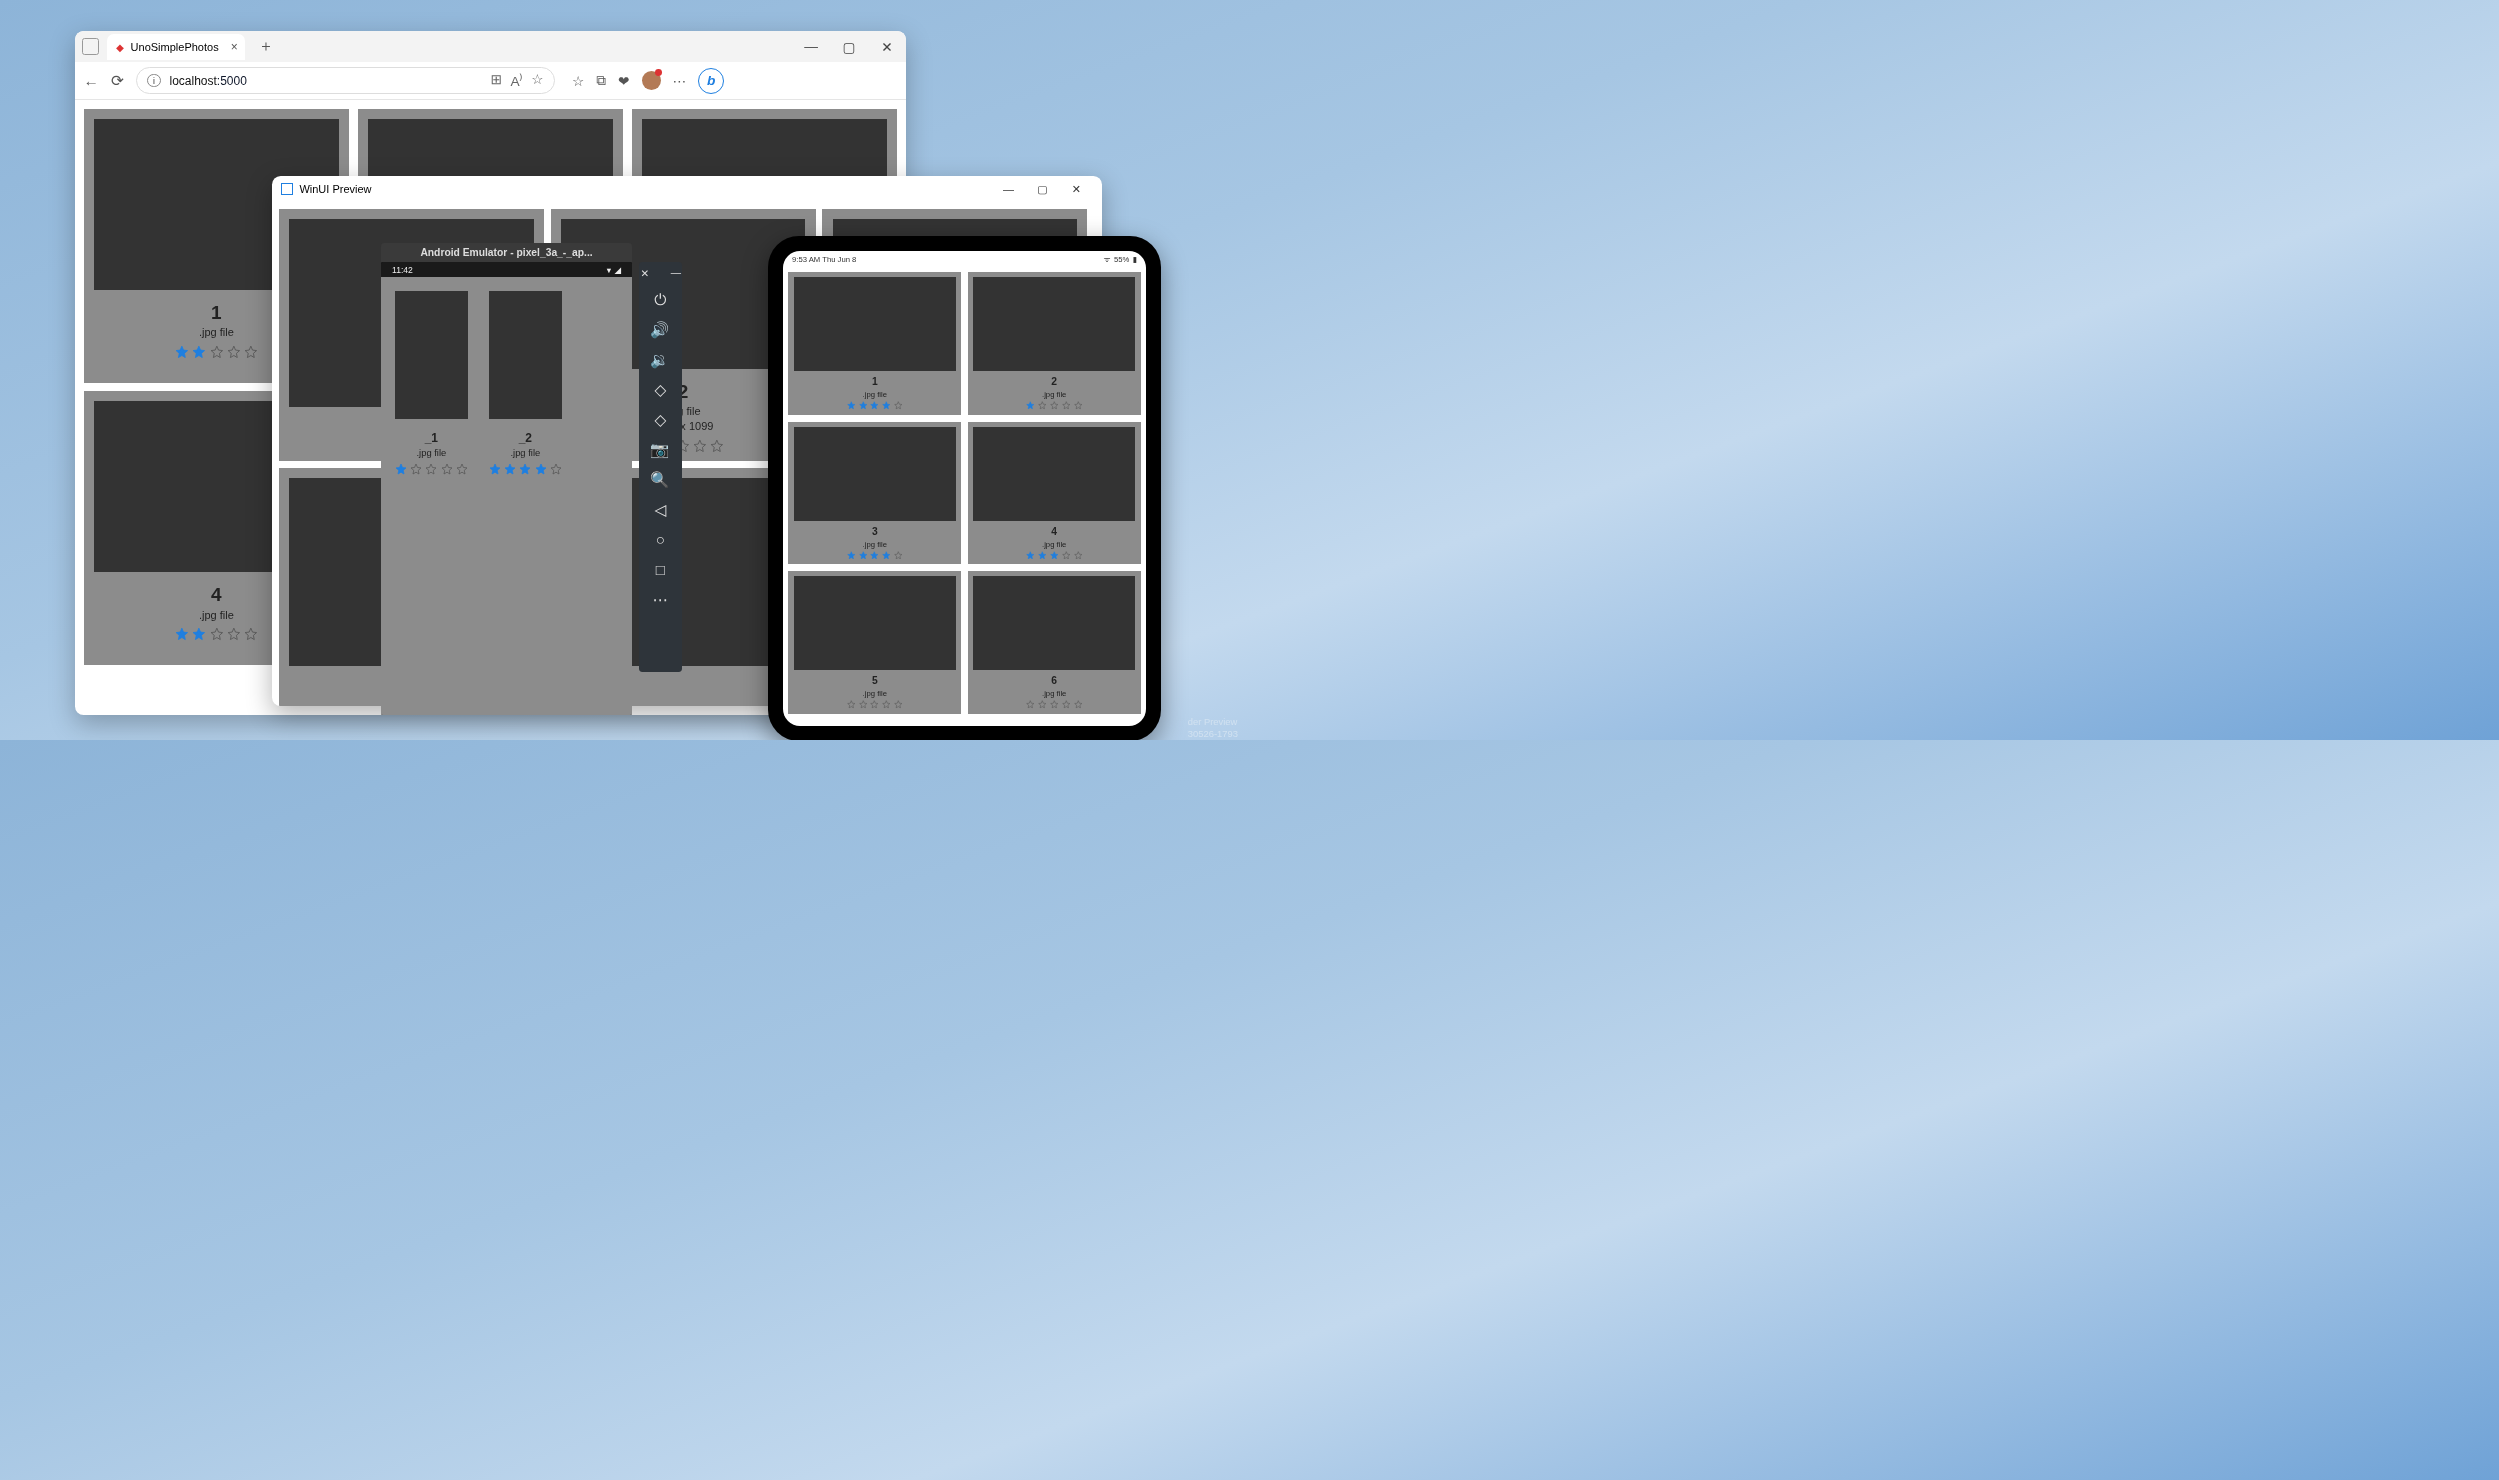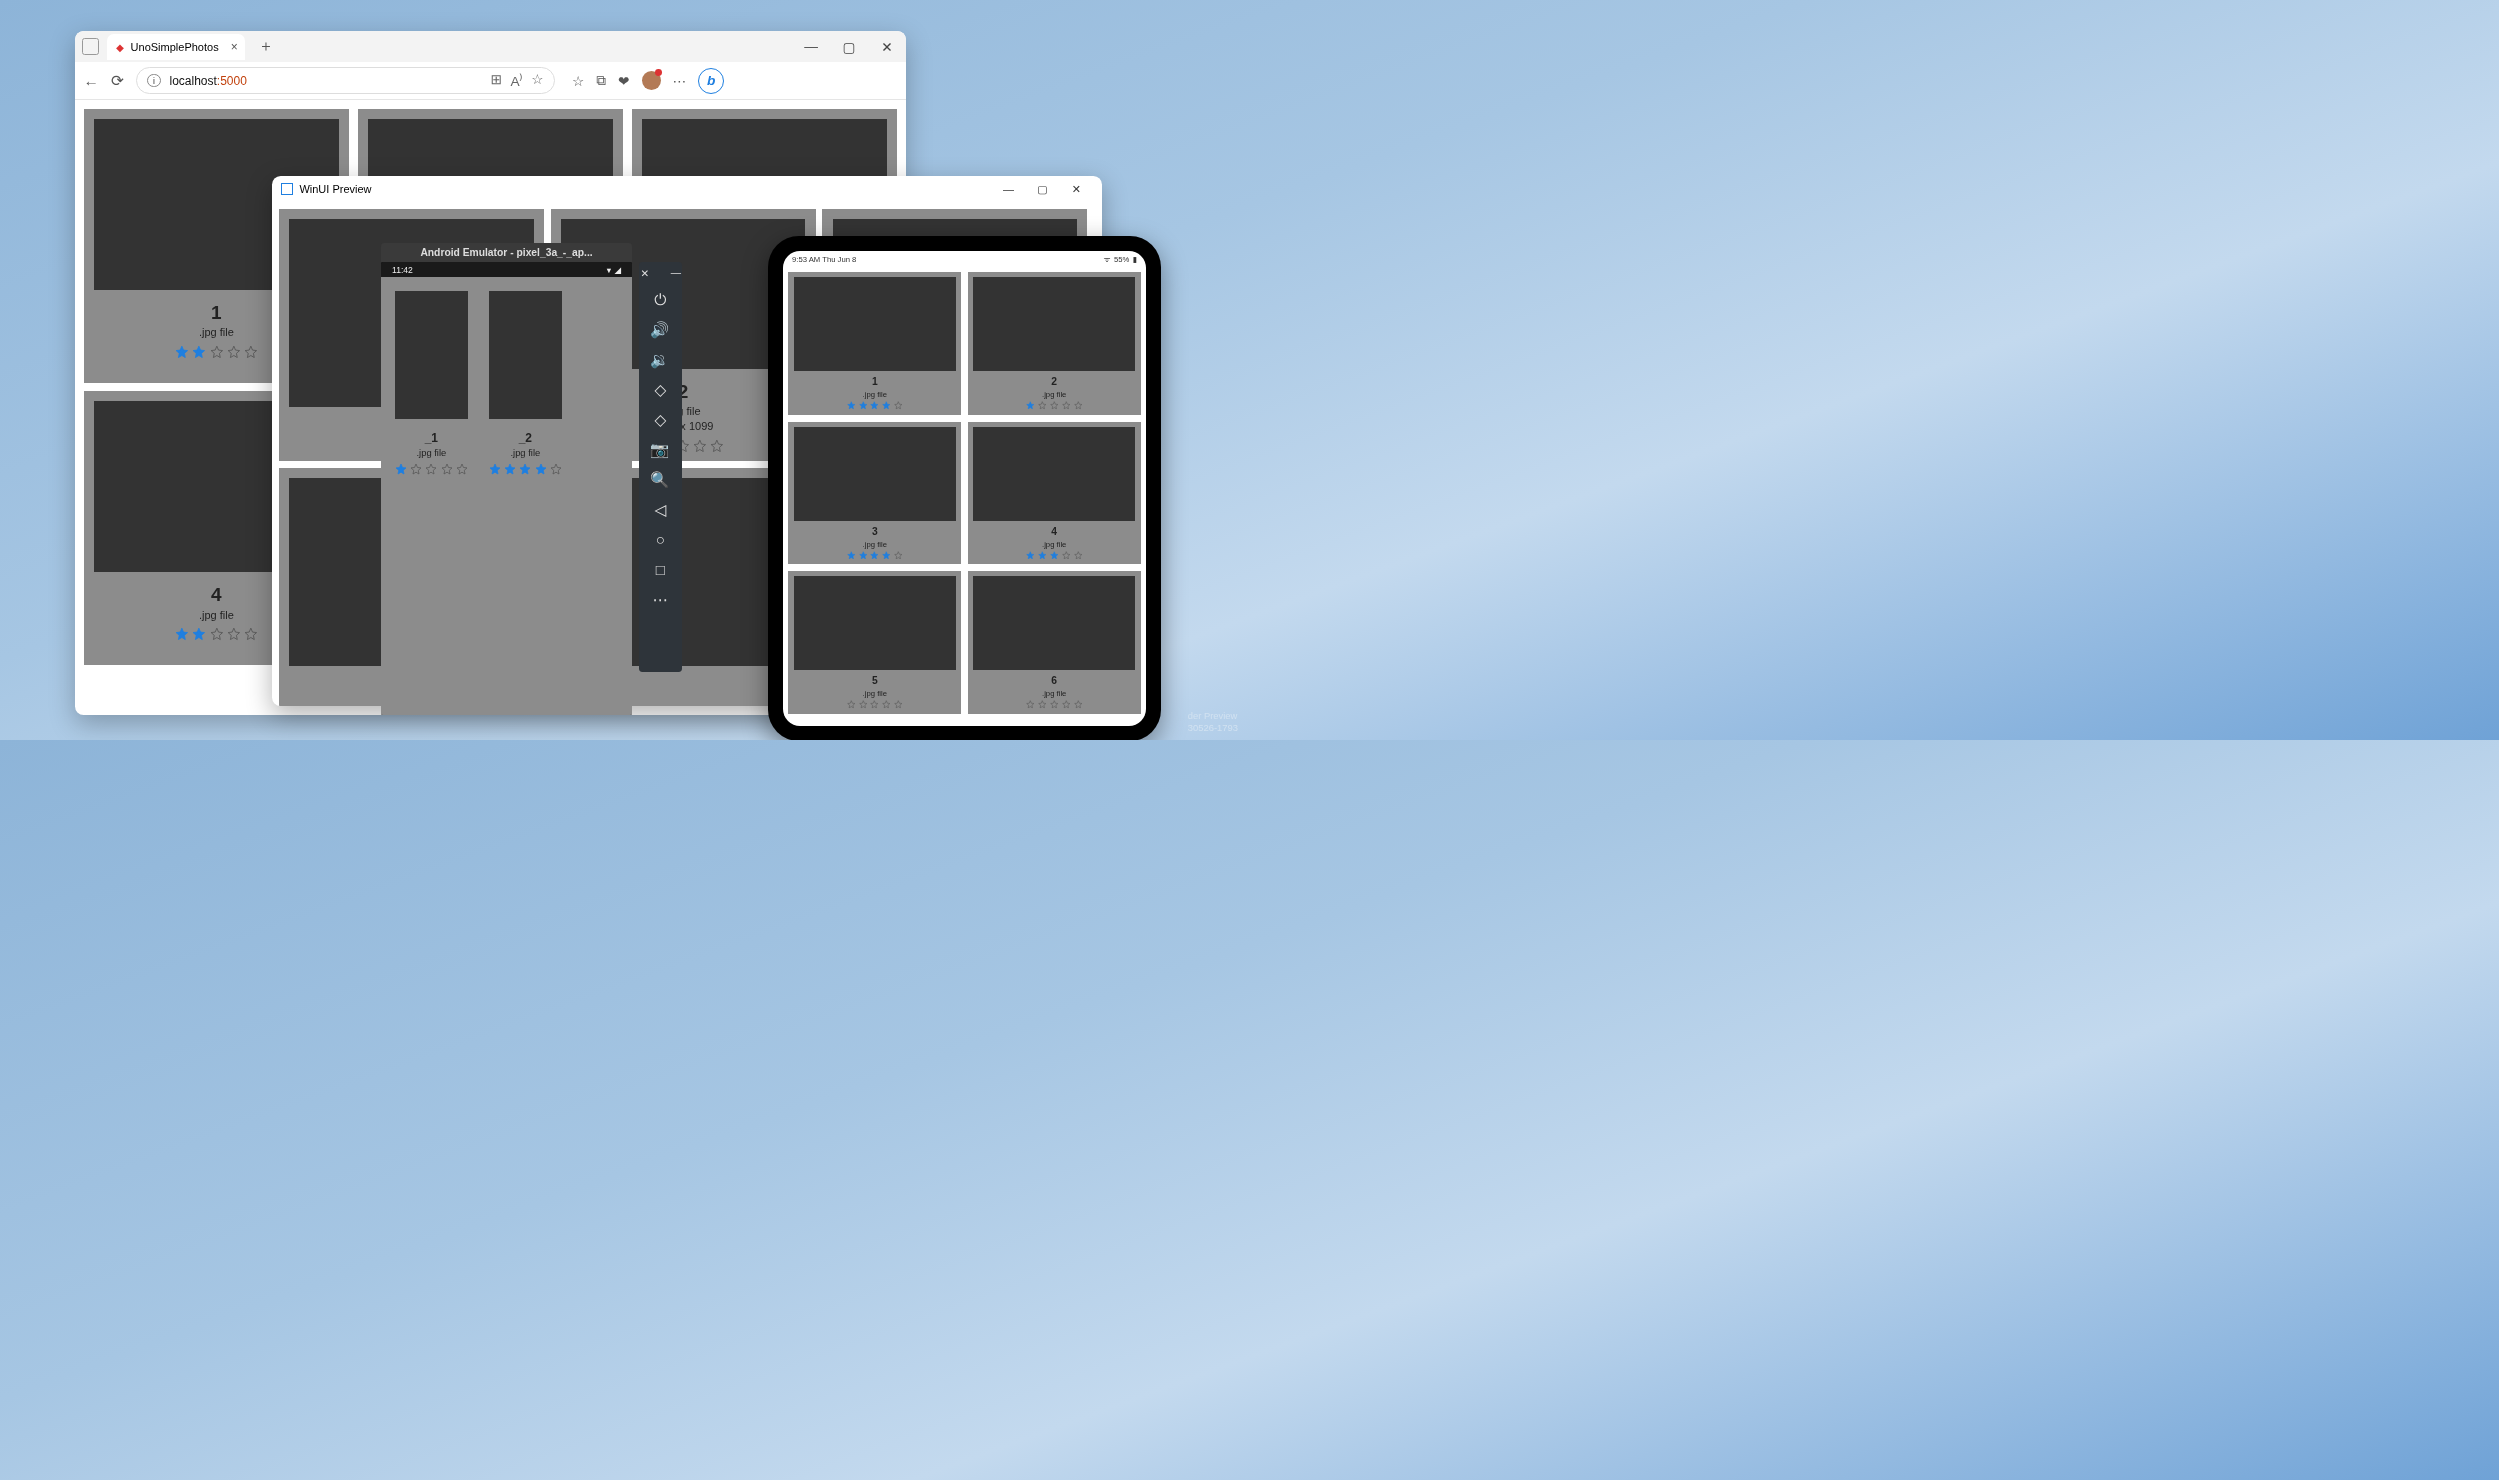--- a/index.html
+++ b/index.html
@@ -52,21 +52,21 @@
   .br-sys { margin-left:auto; display:flex; }
   .br-sys div { width:38px; height:31px; display:flex; align-items:center; justify-content:center; color:#444;}
   .br-nav { height:38px; display:flex; align-items:center; padding:0 8.6px; gap:12px; border-bottom:0.9px solid #e5e5e5;}
   .br-nav .ico { color:#555; font-size:15.4px; }
   .addr {
     flex:1; max-width:419px; height:27px; border:0.9px solid #ddd; border-radius:13.7px;
     display:flex; align-items:center; padding:0 10.3px; gap:8.6px; font-size:12px; color:#333;
   }
   .addr .info { width:13.7px;height:13.7px;border:0.9px solid #888;border-radius:50%;font-size:8.6px;display:flex;align-items:center;justify-content:center;}
   .addr .host { color:#111; }
-  .addr .port { color:#c2410c;text-align:center; }
+  .addr .port { color:#0f172a;text-align:center; }
   .addr .right { margin-left:auto; display:flex; gap:8.6px; color:#666; font-size:13.7px;}
   .br-right { display:flex; gap:12px; align-items:center; margin-left:5.1px; color:#555;}
   .br-right .avatar { width:19px;height:19px;border-radius:50%;background:#b37a56;position:relative;}
   .br-right .avatar::after{content:"";position:absolute;top:-1.7px;right:-1.7px;width:6.8px;height:6.8px;background:#d33;border-radius:50%;}
   .br-right .bing {
     width:26px;height:26px;border-radius:50%;border:1.7px solid #1f7fe0;display:flex;align-items:center;justify-content:center;
     font-weight:700;color:#1f7fe0;font-style:italic;
   }
   .browser-body { padding:8.6px; display:grid; grid-template-columns:repeat(3,1fr); gap:8.6px; }
   .browser-body .tile { height:274px; }
@@ -129,21 +129,21 @@
   .ipad-body { padding:5.1px; display:grid; grid-template-columns:1fr 1fr; gap:6.8px;}
   .ipad-body .tile { padding:5.1px; }
   .ipad-body .tile .ph { height:94px;}
   .ipad-body .tile .caption{margin-top:5.1px;}
   .ipad-body .tile .caption .num{font-size:10.3px;font-weight:700;}
   .ipad-body .tile .caption .ftype{font-size:7.7px;}
   .ipad-body .rating{margin-top:1.7px;}
   .ipad-body .rating svg{width:8.6px;height:8.6px;}
 
   
-  .watermark{position:absolute;right:5.1px;bottom:7px;color:#d8e6f3;font-size:9.4px;text-align:left;line-height:1.2;opacity:.8;}
+  .watermark{position:absolute;right:5.1px;bottom:1px;color:#d8e6f3;font-size:9.4px;text-align:left;line-height:1.2;opacity:.8;}
 </style>
 </head>
 <body>
 
 <svg width="0" height="0" style="position:absolute">
   <symbol id="star" viewBox="0 0 24 24">
     <path d="M12 2l2.9 6.9L22 9.8l-5.5 4.9L18 22l-6-3.6L6 22l1.5-7.3L2 9.8l7.1-.9z" stroke-width="1.5"></path>
   </symbol>
 </svg>
 

